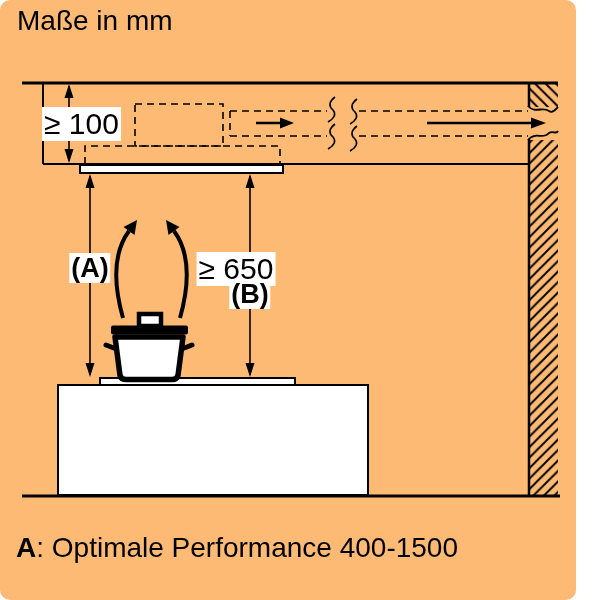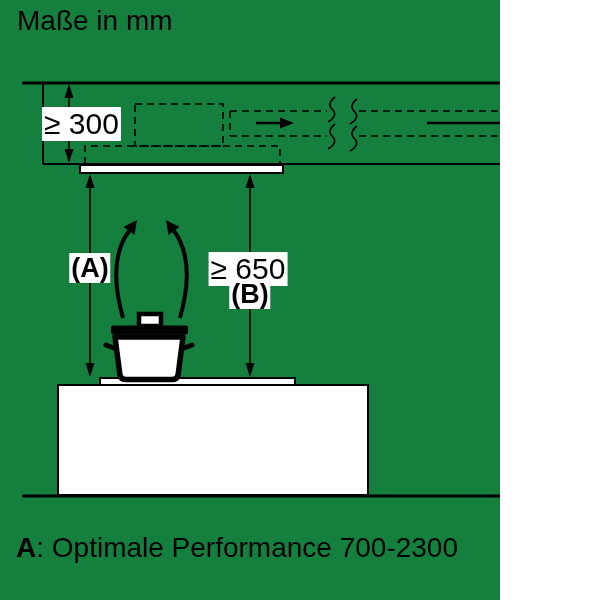--- a/index.html
+++ b/index.html
@@ -1,25 +1,25 @@
 <!DOCTYPE html>
 <html><head>
 <meta charset="utf-8">
 <style>
   html,body{margin:0;padding:0;background:#ffffff;}
   .stage{
-    position:relative;width:500px;height:600px;background:#15803d;
-    font-family:"Liberation Sans",sans-serif;color:#000;overflow:hidden;
+    position:relative;width:576px;height:600px;background:#fdba74;
+    font-family:"Liberation Sans",sans-serif;color:#000;overflow:hidden;border-radius:10px;
   }
   .stage svg{position:absolute;left:0;top:0;}
   .hdr{position:absolute;left:17px;top:4px;font-size:28px;line-height:33px;}
   .dim{position:absolute;background:#ffffff;white-space:nowrap;padding:0 2px;}
   .dim200{left:42px;top:107px;font-size:30px;line-height:34px;}
   .dimA{left:90px;top:253px;font-size:27px;line-height:30px;font-weight:bold;transform:translateX(-50%);}
-  .dimBv{left:248px;top:252px;font-size:30px;line-height:34px;transform:translateX(-50%);}
+  .dimBv{left:236px;top:252px;font-size:30px;line-height:34px;transform:translateX(-50%);}
   .dimBl{left:250px;top:279px;font-size:27px;line-height:30px;font-weight:bold;transform:translateX(-50%);}
   .legend{position:absolute;left:16px;top:535px;font-size:28px;line-height:26px;}
   .legend .key{font-weight:bold;}
 </style>
 </head>
 <body style="color: rgb(0, 0, 0); background: rgb(255, 255, 255);">
 
 <div class="stage">
 
   <svg width="600" height="600" viewBox="0 0 600 600">
@@ -107,22 +107,22 @@
       <line x1="106" y1="345" x2="119" y2="350" stroke="#000" stroke-width="5" stroke-linecap="round"></line>
       <line x1="192" y1="345" x2="179" y2="350" stroke="#000" stroke-width="5" stroke-linecap="round"></line>
       <path d="M115,337 L183,337 L178,375.5 Q177,379.5 172,379.5 L126,379.5 Q121,379.5 120,375.5 Z" fill="#fff" stroke="#000" stroke-width="5.5" stroke-linejoin="round"></path>
     </g>
   </svg>
 
   <div class="hdr">
     <div>Maße in mm</div>
   </div>
 
-  <div class="dim dim200">≥ 300</div>
+  <div class="dim dim200">≥ 100</div>
   <div class="dim dimA">(A)</div>
   <div class="dim dimBv">≥ 650</div>
   <div class="dim dimBl">(B)</div>
 
   <div class="legend">
-    <div><span class="key">A</span><span>: </span><span>Optimale Performance 700-2300</span></div>
+    <div><span class="key">A</span><span>: </span><span>Optimale Performance 400-1500</span></div>
   </div>
 
 </div>
 
 </body></html>

